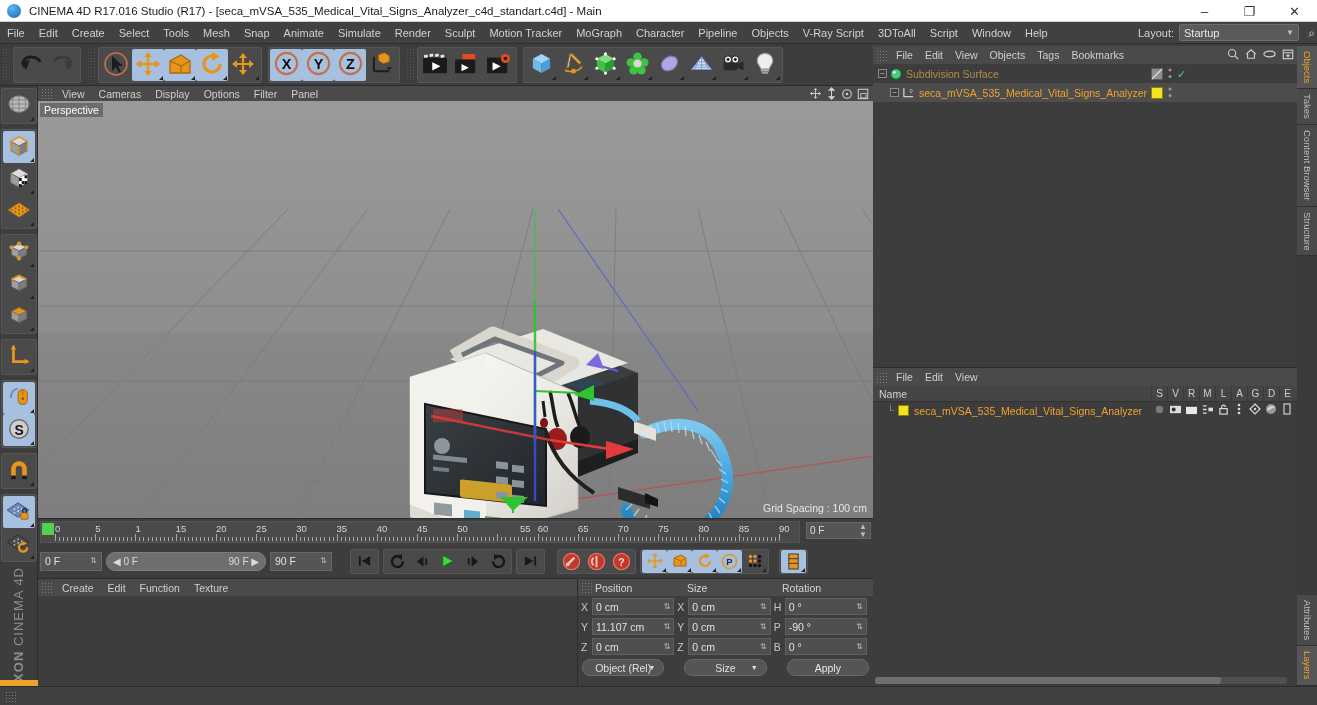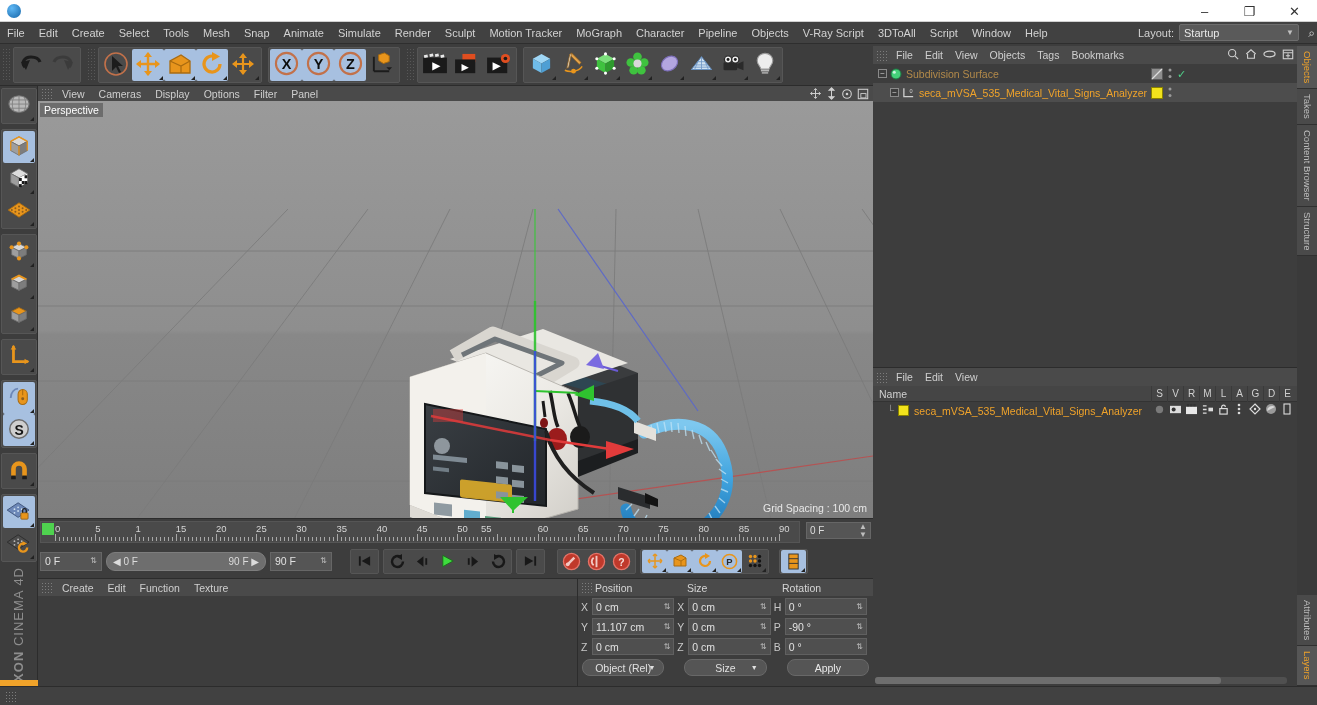--- a/index.html
+++ b/index.html
@@ -185,20 +185,21 @@
   #statustext{ font-size:10.5px;color:#d2d2d2; white-space:nowrap;}
 
   
   #accentstrip{ position:absolute; left:0; bottom:19px; width:38px; height:6px; background:#f0a32a;}
 </style>
 </head>
 <body>
 
 <div id="titlebar">
   <div class="appicon"></div>
+  <div class="ttext">CINEMA 4D R17.016 Studio (R17) - [seca_mVSA_535_Medical_Vital_Signs_Analyzer_c4d_standart.c4d] - Main</div>
   <div id="wincontrols">
     <div>–</div>
     <div>❐</div>
     <div>✕</div>
   </div>
 </div>
 
 <div id="menubar">
   <div id="menuitems" style="display:flex;align-items:center;">
       <div class="mi">File</div>
@@ -816,21 +817,21 @@
         <div style="position: absolute; left: 54.2222px; top: 1px; font-size: 9.5px; color: rgb(214, 214, 214);">5</div>
         <div style="position: absolute; left: 94.4444px; top: 1px; font-size: 9.5px; color: rgb(214, 214, 214);">1</div>
         <div style="position: absolute; left: 134.667px; top: 1px; font-size: 9.5px; color: rgb(214, 214, 214);">15</div>
         <div style="position: absolute; left: 174.889px; top: 1px; font-size: 9.5px; color: rgb(214, 214, 214);">20</div>
         <div style="position: absolute; left: 215.111px; top: 1px; font-size: 9.5px; color: rgb(214, 214, 214);">25</div>
         <div style="position: absolute; left: 255.333px; top: 1px; font-size: 9.5px; color: rgb(214, 214, 214);">30</div>
         <div style="position: absolute; left: 295.556px; top: 1px; font-size: 9.5px; color: rgb(214, 214, 214);">35</div>
         <div style="position: absolute; left: 335.778px; top: 1px; font-size: 9.5px; color: rgb(214, 214, 214);">40</div>
         <div style="position: absolute; left: 376px; top: 1px; font-size: 9.5px; color: rgb(214, 214, 214);">45</div>
         <div style="position: absolute; left: 416.222px; top: 1px; font-size: 9.5px; color: rgb(214, 214, 214);">50</div>
-        <div style="position: absolute; left: 440px; top: 1px; font-size: 9.5px; color: rgb(214, 214, 214);">55</div>
+        <div style="position: absolute; left: 479px; top: 1px; font-size: 9.5px; color: rgb(214, 214, 214);">55</div>
         <div style="position: absolute; left: 496.667px; top: 1px; font-size: 9.5px; color: rgb(214, 214, 214);">60</div>
         <div style="position: absolute; left: 536.889px; top: 1px; font-size: 9.5px; color: rgb(214, 214, 214);">65</div>
         <div style="position: absolute; left: 577.111px; top: 1px; font-size: 9.5px; color: rgb(214, 214, 214);">70</div>
         <div style="position: absolute; left: 617.333px; top: 1px; font-size: 9.5px; color: rgb(214, 214, 214);">75</div>
         <div style="position: absolute; left: 657.556px; top: 1px; font-size: 9.5px; color: rgb(214, 214, 214);">80</div>
         <div style="position: absolute; left: 697.778px; top: 1px; font-size: 9.5px; color: rgb(214, 214, 214);">85</div>
         <div style="position: absolute; left: 738px; top: 1px; font-size: 9.5px; color: rgb(214, 214, 214);">90</div>
       </div>
     <div id="tlminor" style="position:absolute;left:0;bottom:1px;height:6px;width:100%;">
         <div style="position: absolute; left: 14px; bottom: 0px; width: 1px; height: 7px; background: rgb(168, 168, 168);"></div>

